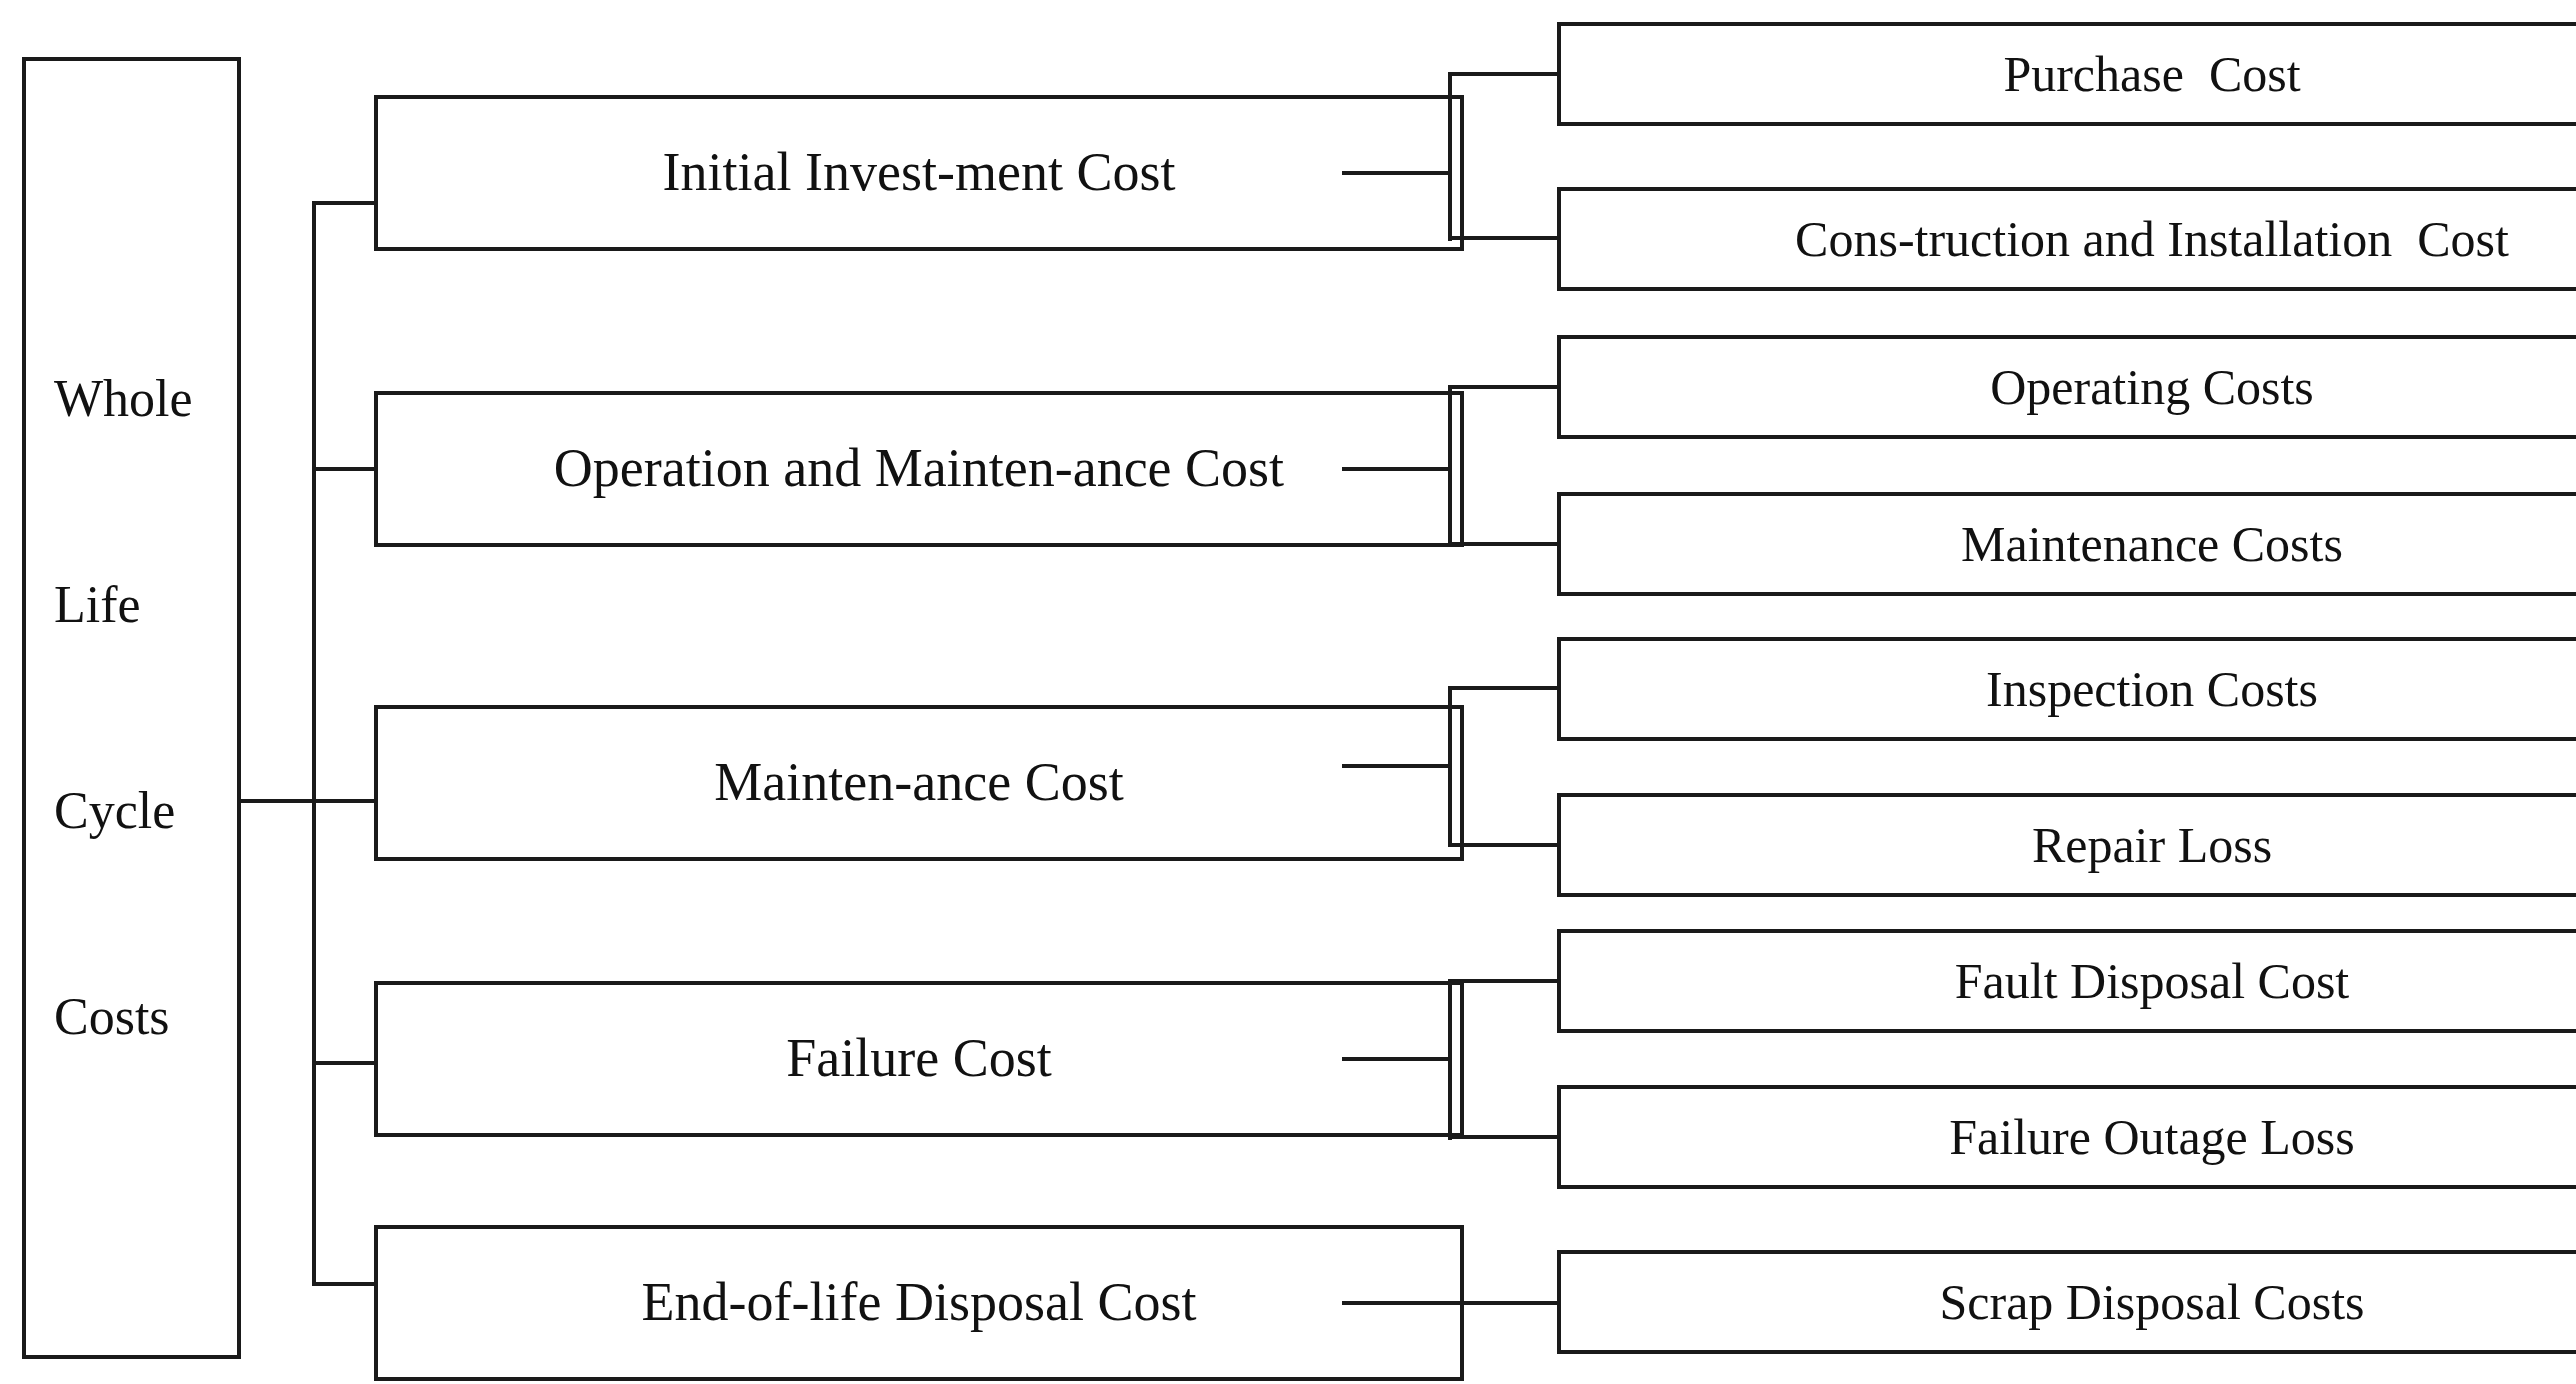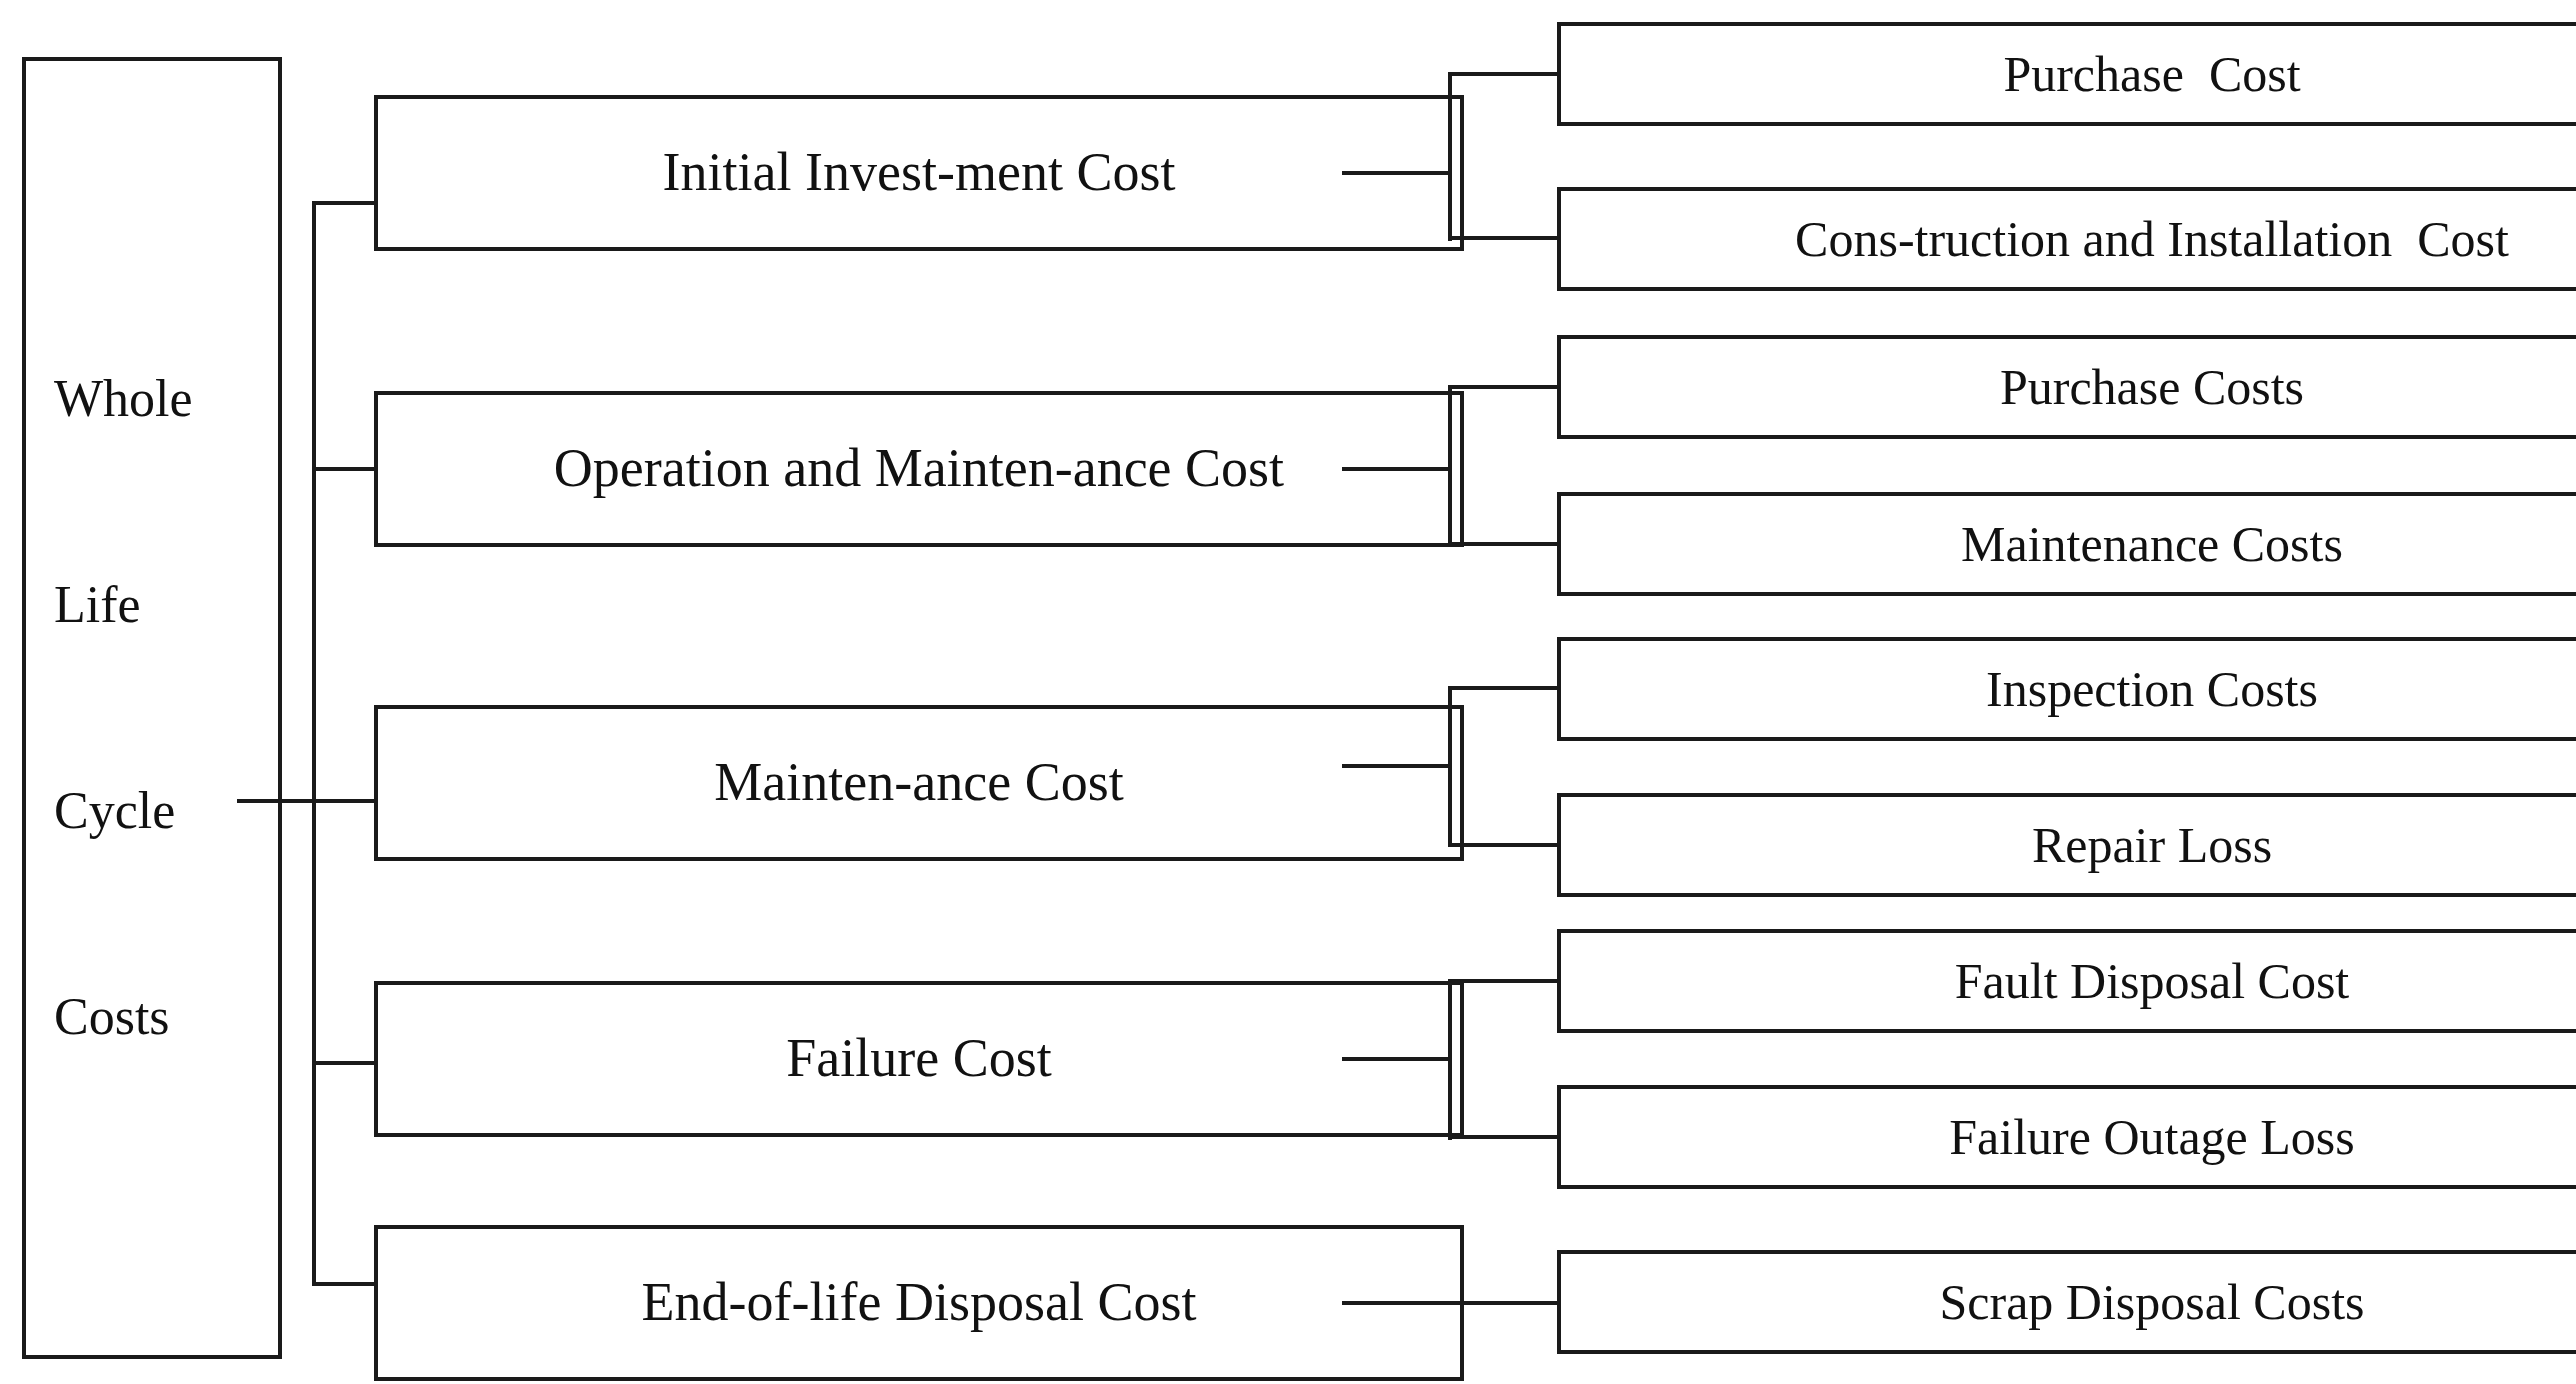--- a/index.html
+++ b/index.html
@@ -21,21 +21,21 @@
     background:#ffffff;
     display:flex;
     align-items:center;
     justify-content:center;
     text-align:center;
     line-height:1.18;
     white-space:pre;
   }
   
   #node-root{
-    left:22px; top:57px; width:260px; height:1302px;
+    left:22px; top:57px; width:219px; height:1302px;
     justify-content:flex-start;
     align-items:center;
     padding-left:28px;
     font-size:52px;
   }
   #node-root .root-lines{
     text-align:left;
     line-height:1.32;
   }
   .level1{
@@ -95,21 +95,21 @@
 
   <div class="node level1" style="top:391px;text-align:right;">
     <span>Operation and Mainten-ance Cost</span>
   </div>
   <div class="ln lnh" style="left:1342px; top:467px; width:110px;"></div>
   <div class="ln lnv" style="left:1448px; top:387px; height:159px;"></div>
   <div class="ln lnh" style="left:1448px; top:385px; width:114px;"></div>
   <div class="ln lnh" style="left:1448px; top:542px; width:114px;"></div>
 
   <div class="node level2" style="top:335px;">
-    <span>Purchase Costs</span>
+    <span>Operating Costs</span>
   </div>
   <div class="node level2" style="top:492px;">
     <span>Maintenance Costs</span>
   </div>
 
   <div class="node level1" style="top:705px;">
     <span>Mainten-ance Cost</span>
   </div>
   <div class="ln lnh" style="left:1342px; top:764px; width:110px;"></div>
   <div class="ln lnv" style="left:1448px; top:688px; height:159px;"></div>

